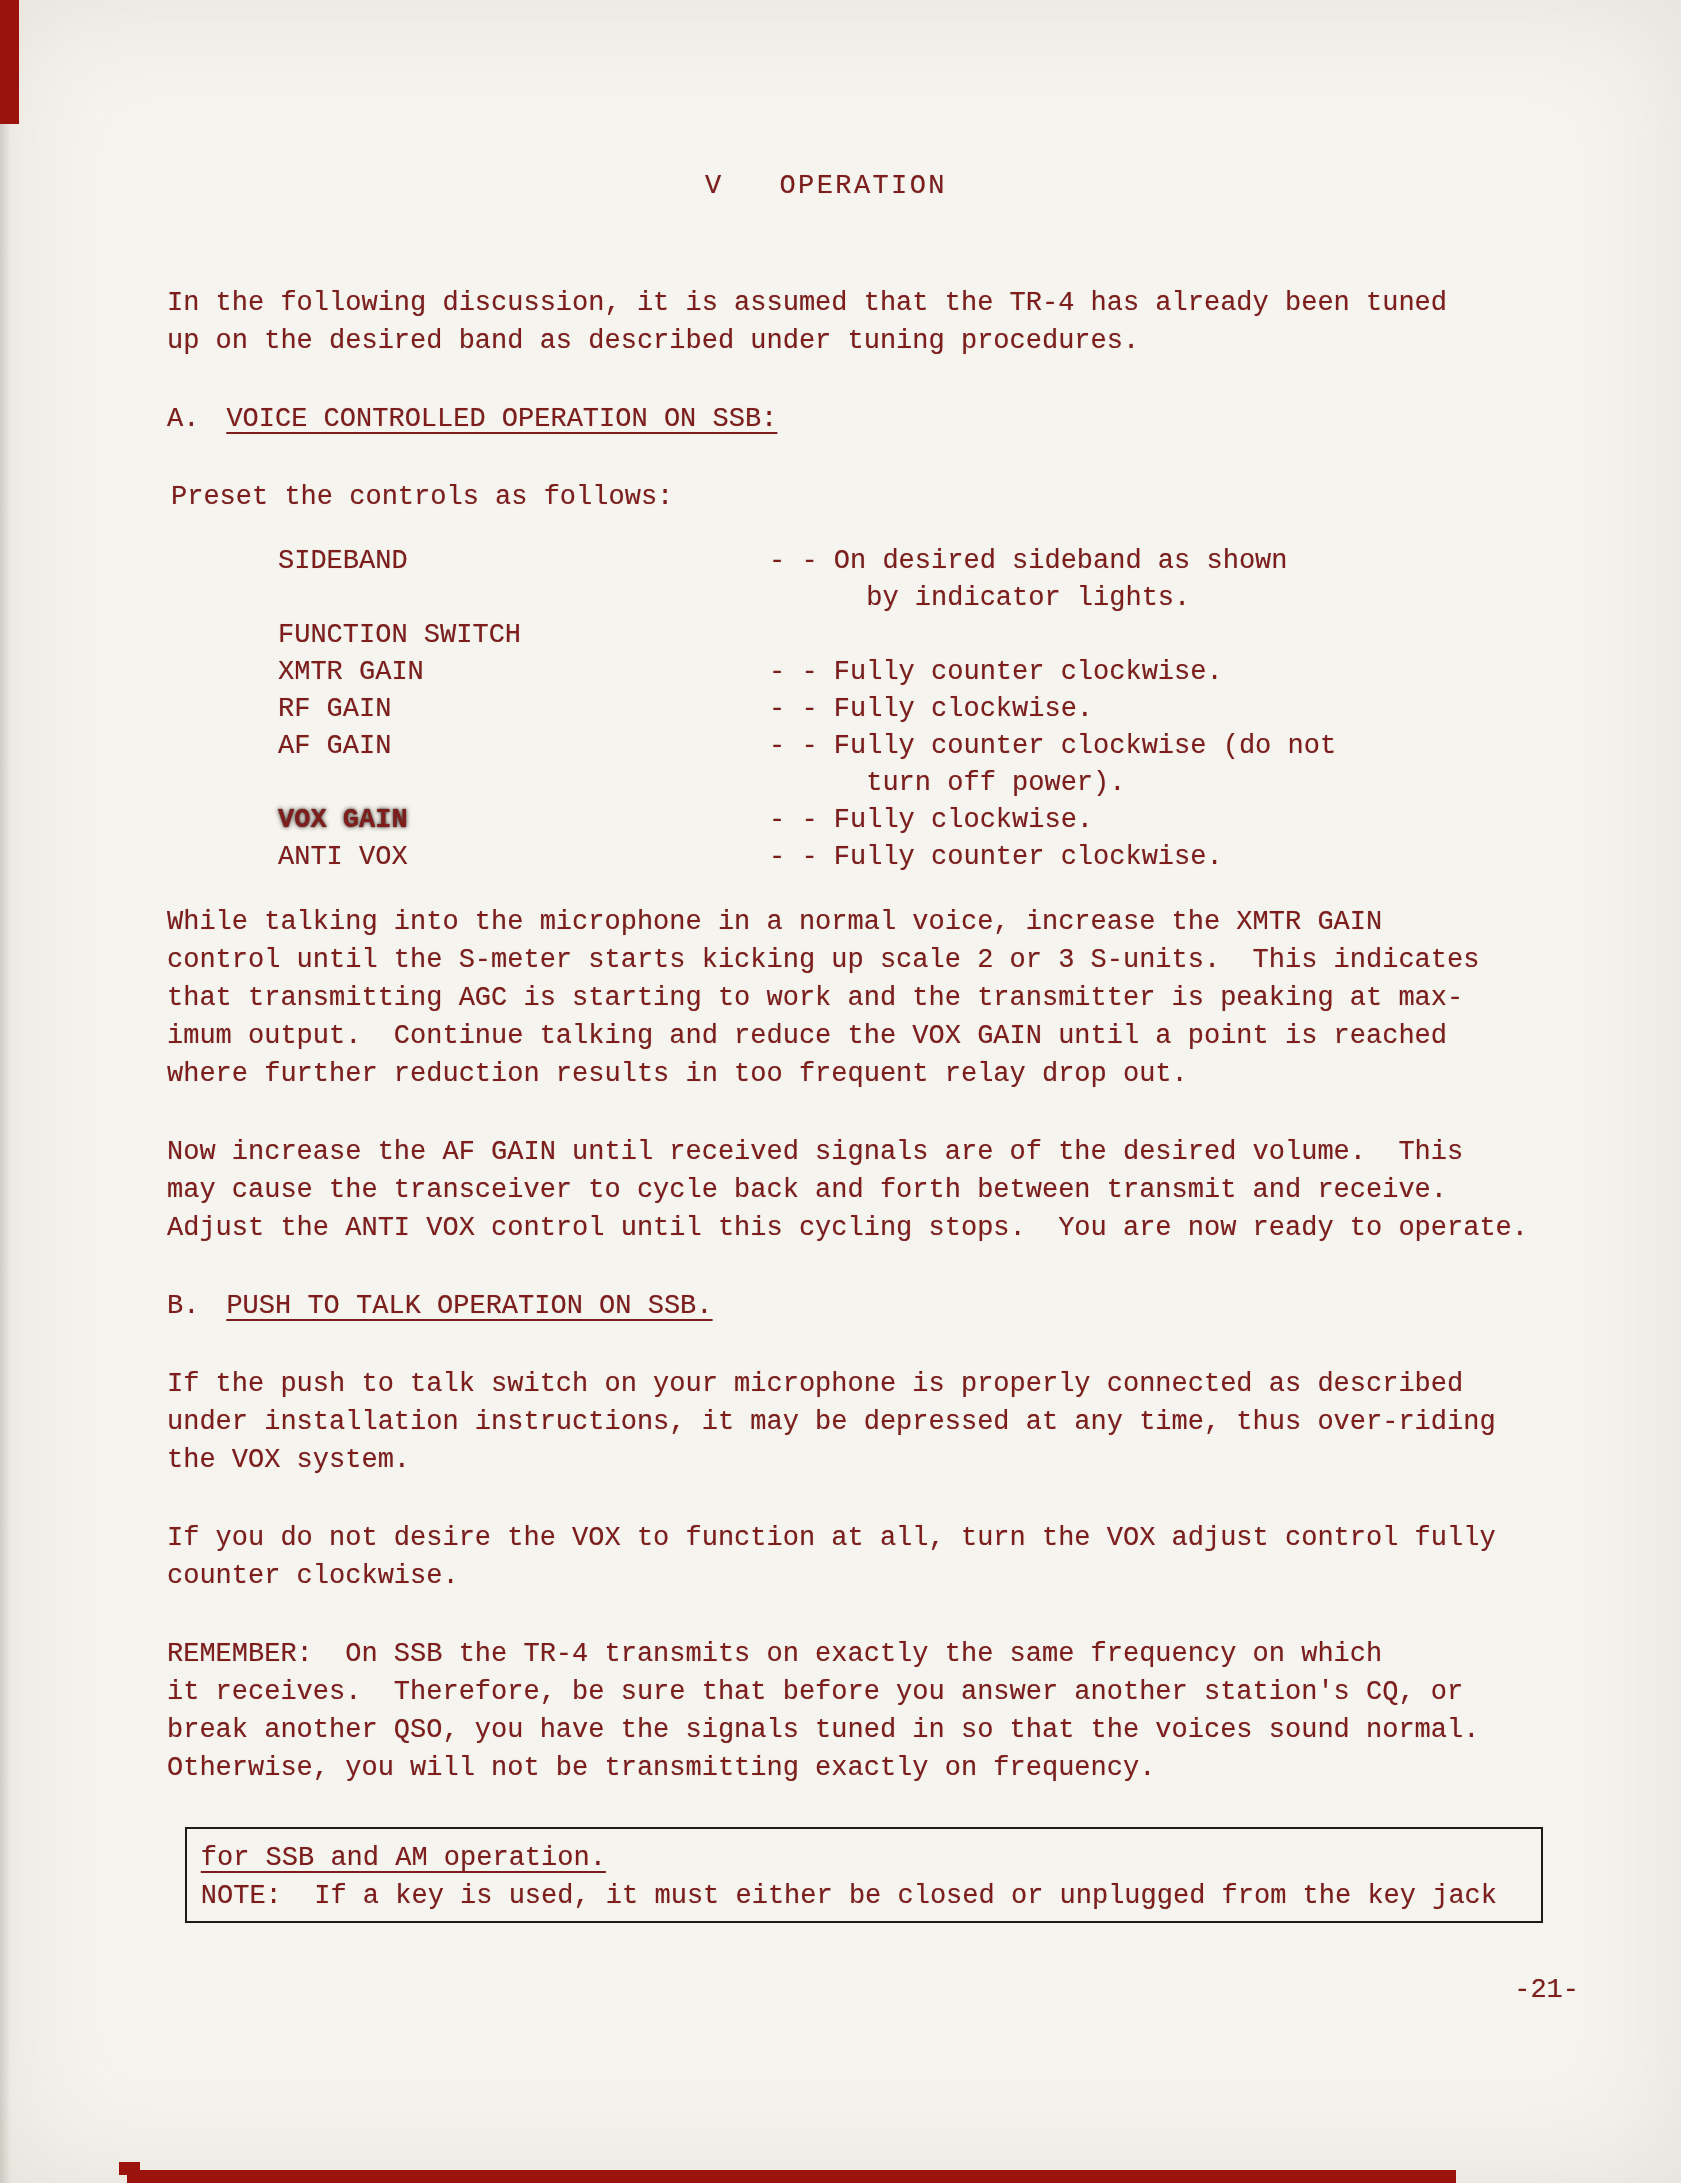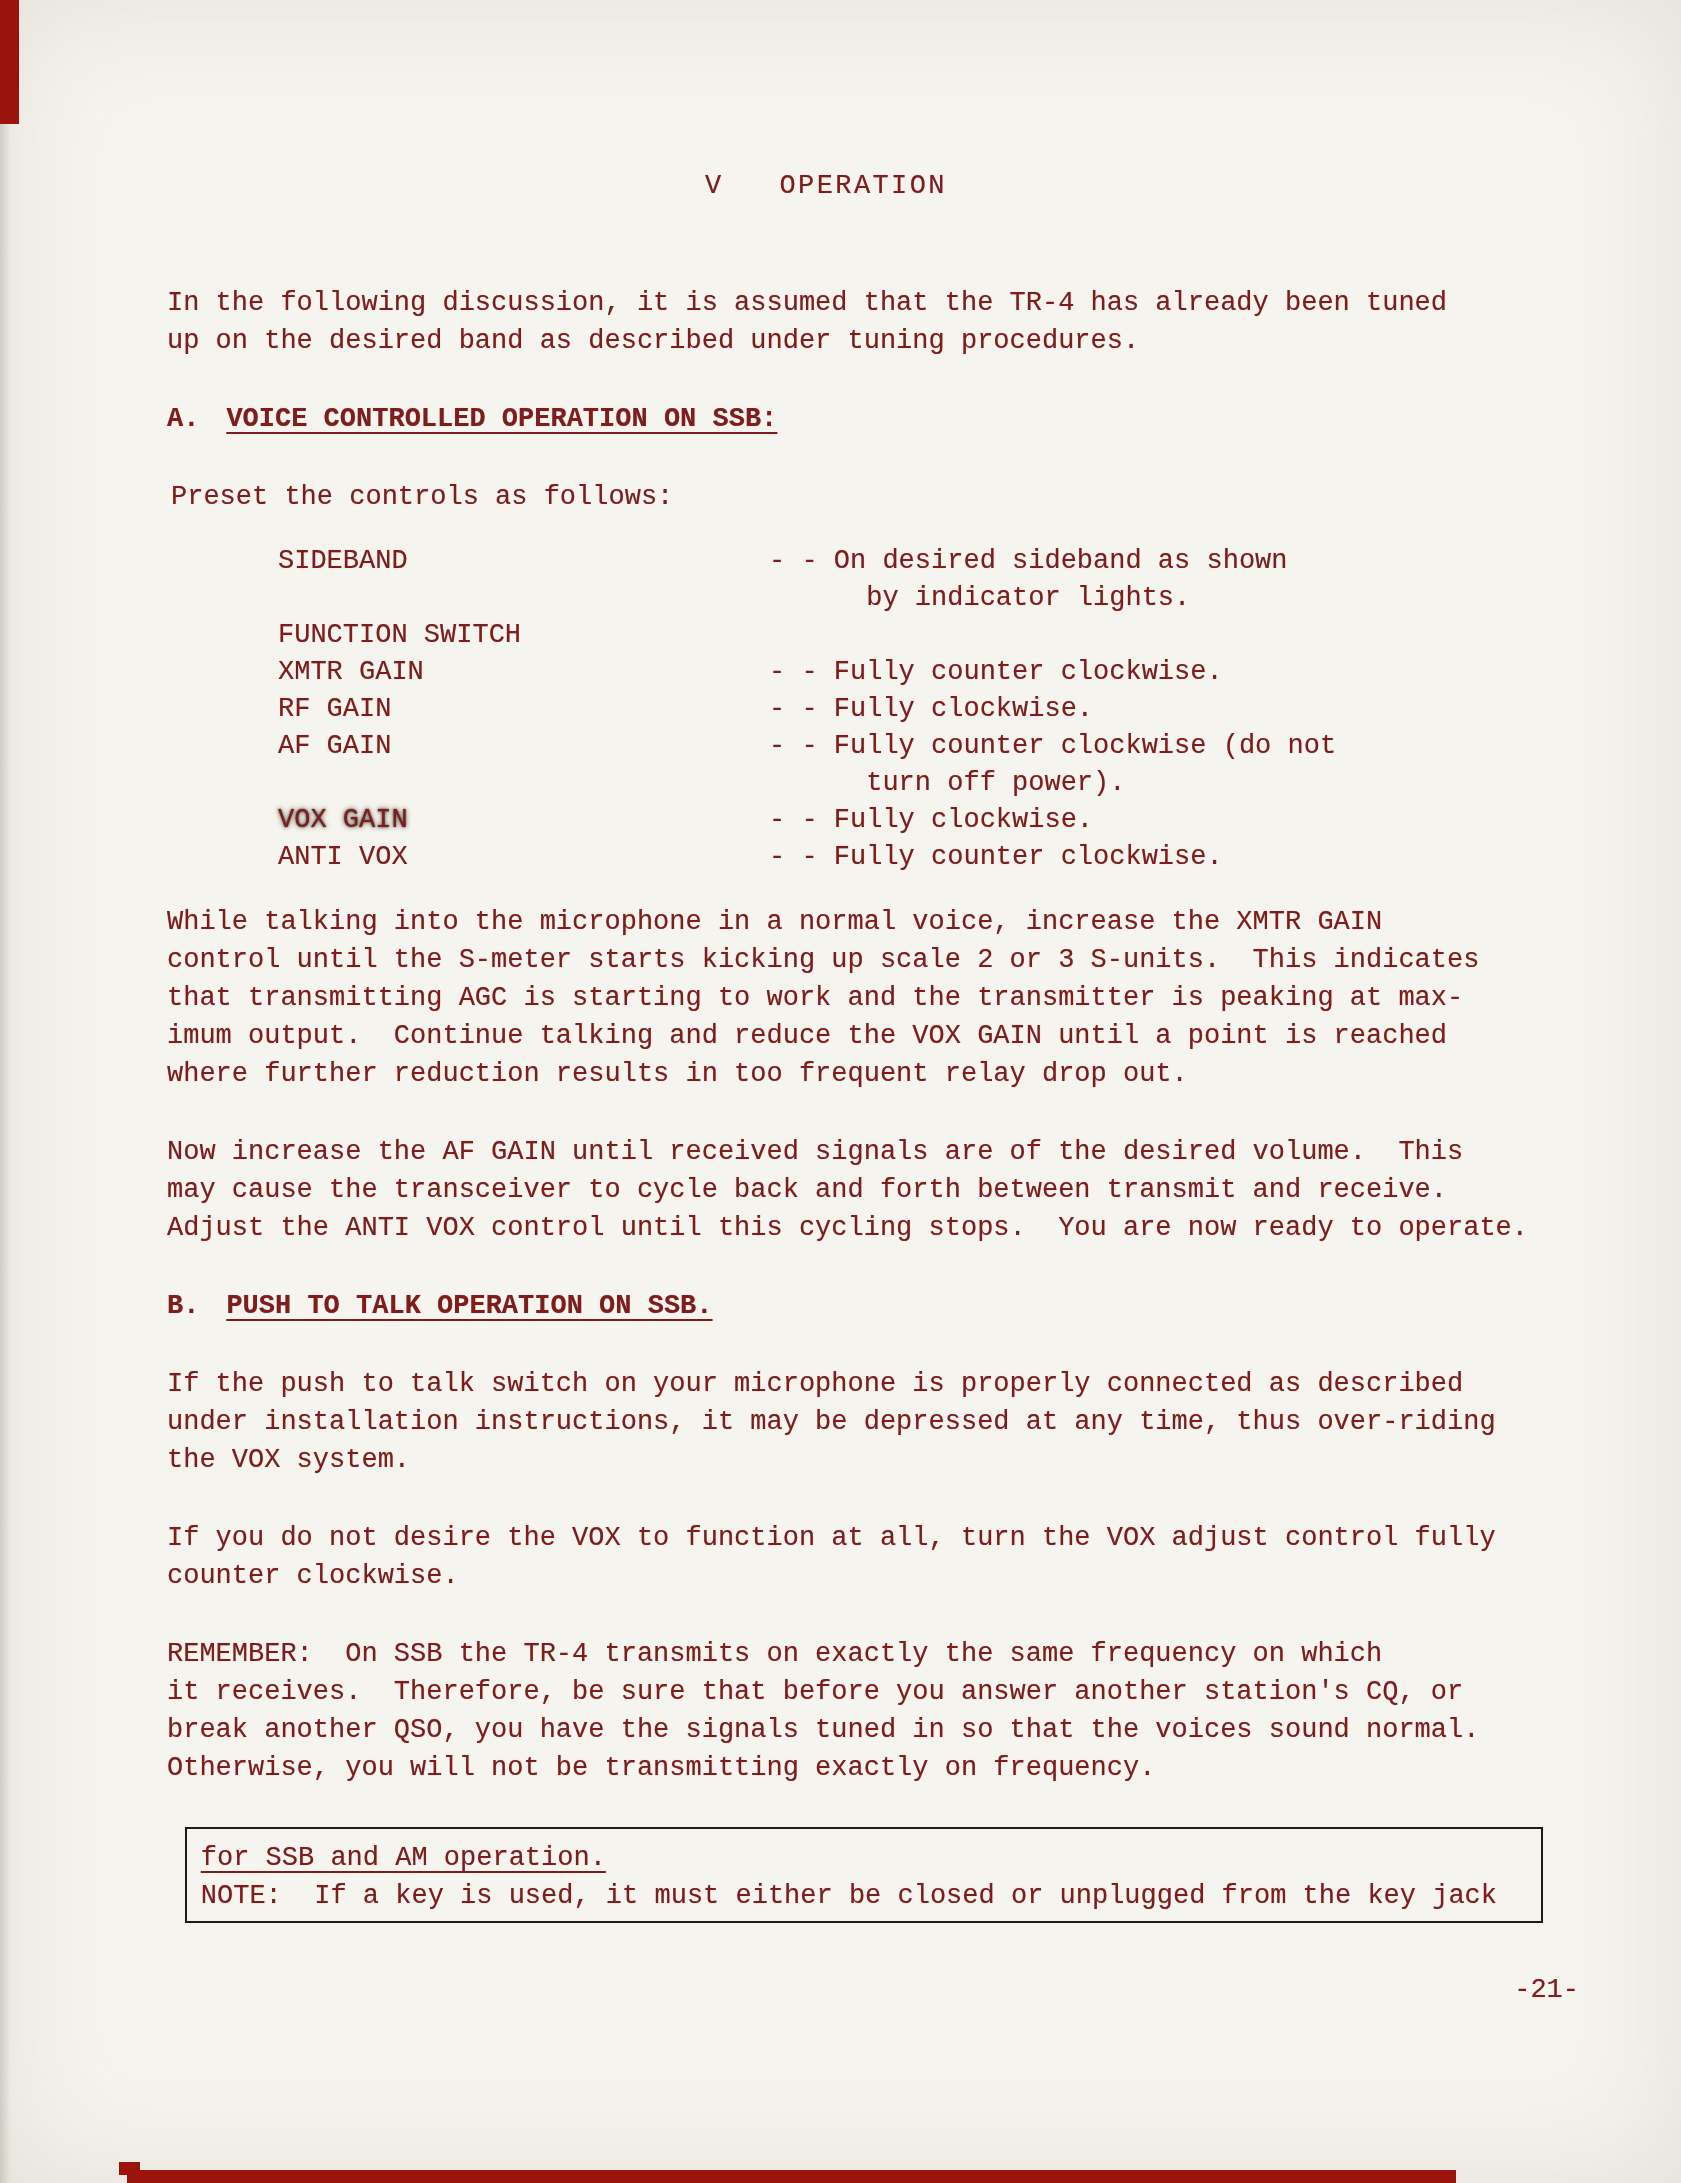--- a/index.html
+++ b/index.html
@@ -30,35 +30,35 @@
     margin:0 0 79px 0;
     font-size:27px;font-weight:normal;
     text-align:center;
     white-space:pre;
     letter-spacing:2.4px;
     margin-right:94px;
   }
   .para{margin:0 0 40px 0;white-space:pre-wrap;}
   .section-heading{
     margin:0 0 40px 0;
-    font-size:27px;font-weight:bold;
+    font-size:27px;font-weight:normal;
     white-space:pre;
   }
   .sec-label{margin-right:27px;}
   .u{
     text-decoration:underline;
     text-decoration-thickness:2px;
     text-underline-offset:6.3px;
   }
   .preset{margin:0 0 27px 4px;white-space:pre;}
   .controls{margin:0 0 27px 0;line-height:37px;}
   .ctl-row{display:flex;padding-left:111px;gap:27px;}
   .ctl-name{flex:none;width:464px;white-space:pre;}
   .ctl-setting{flex:1;white-space:pre-wrap;}
-  .smudge{text-shadow:0 0 4.8px rgba(45,35,28,0.85),0 0 1.6px rgba(45,35,28,0.9);}
+  .smudge{text-shadow:0 0 4.8px rgba(45,35,28,0.85),0 0 1.6px rgba(45,35,28,0.9);font-weight:bold;}
   .note-box{
     margin:0 0 0 17.5px;
     width:1358px;
     border:2.4px solid #1f1b16;
     padding:9.5px 8px 6.3px 14.3px;
     white-space:pre-wrap;
     box-sizing:border-box;
   }
   .note-line{white-space:pre-wrap;}
   .page-number{

